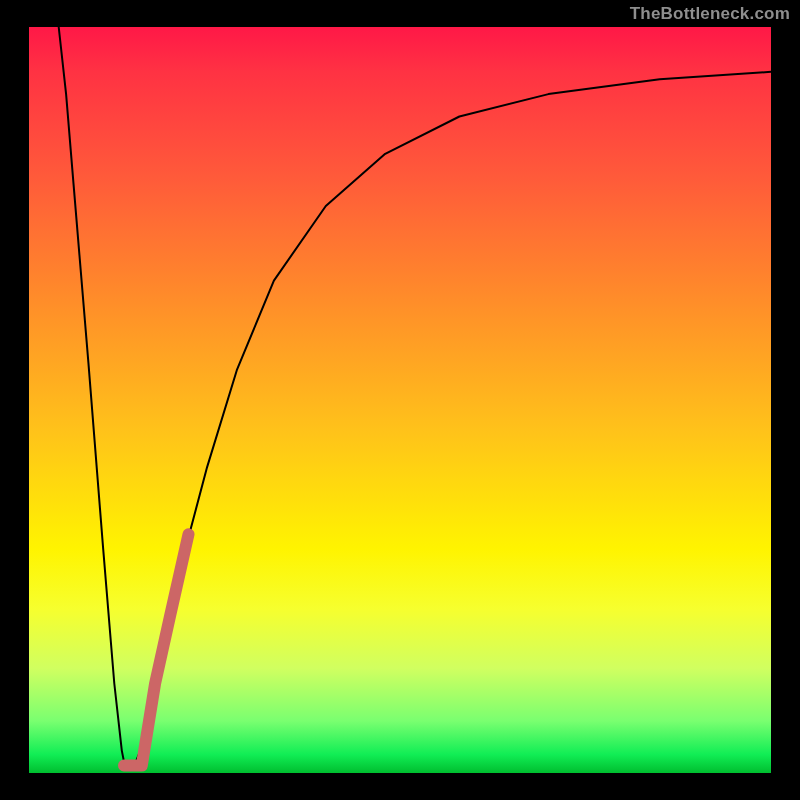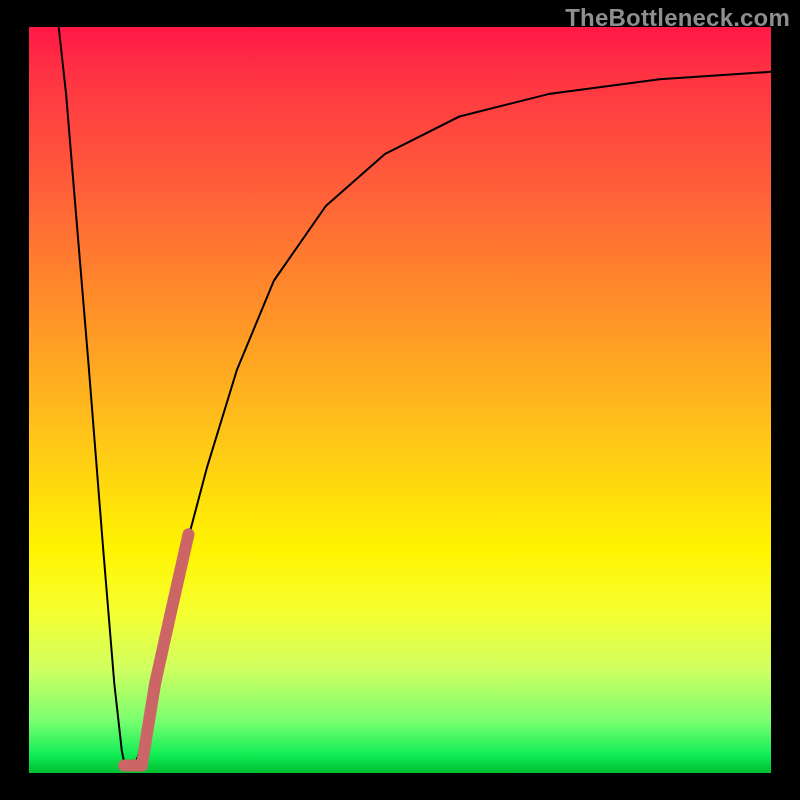--- a/index.html
+++ b/index.html
@@ -38,21 +38,21 @@
       #7aff70 93%,
       #11ee55 97.5%,
       #00be2f 100%
     );
   }
   .watermark {
     position: absolute;
     top: 4px;
     right: 10px;
     font-family: Arial, Helvetica, sans-serif;
-    font-size: 24px;
+    font-size: 17px;
     font-weight: 600;
     color: #8e8e8e;
     letter-spacing: 0.2px;
     user-select: none;
   }
   svg.overlay {
     position: absolute;
     left: 29px;
     top: 27px;
     width: 742px;

